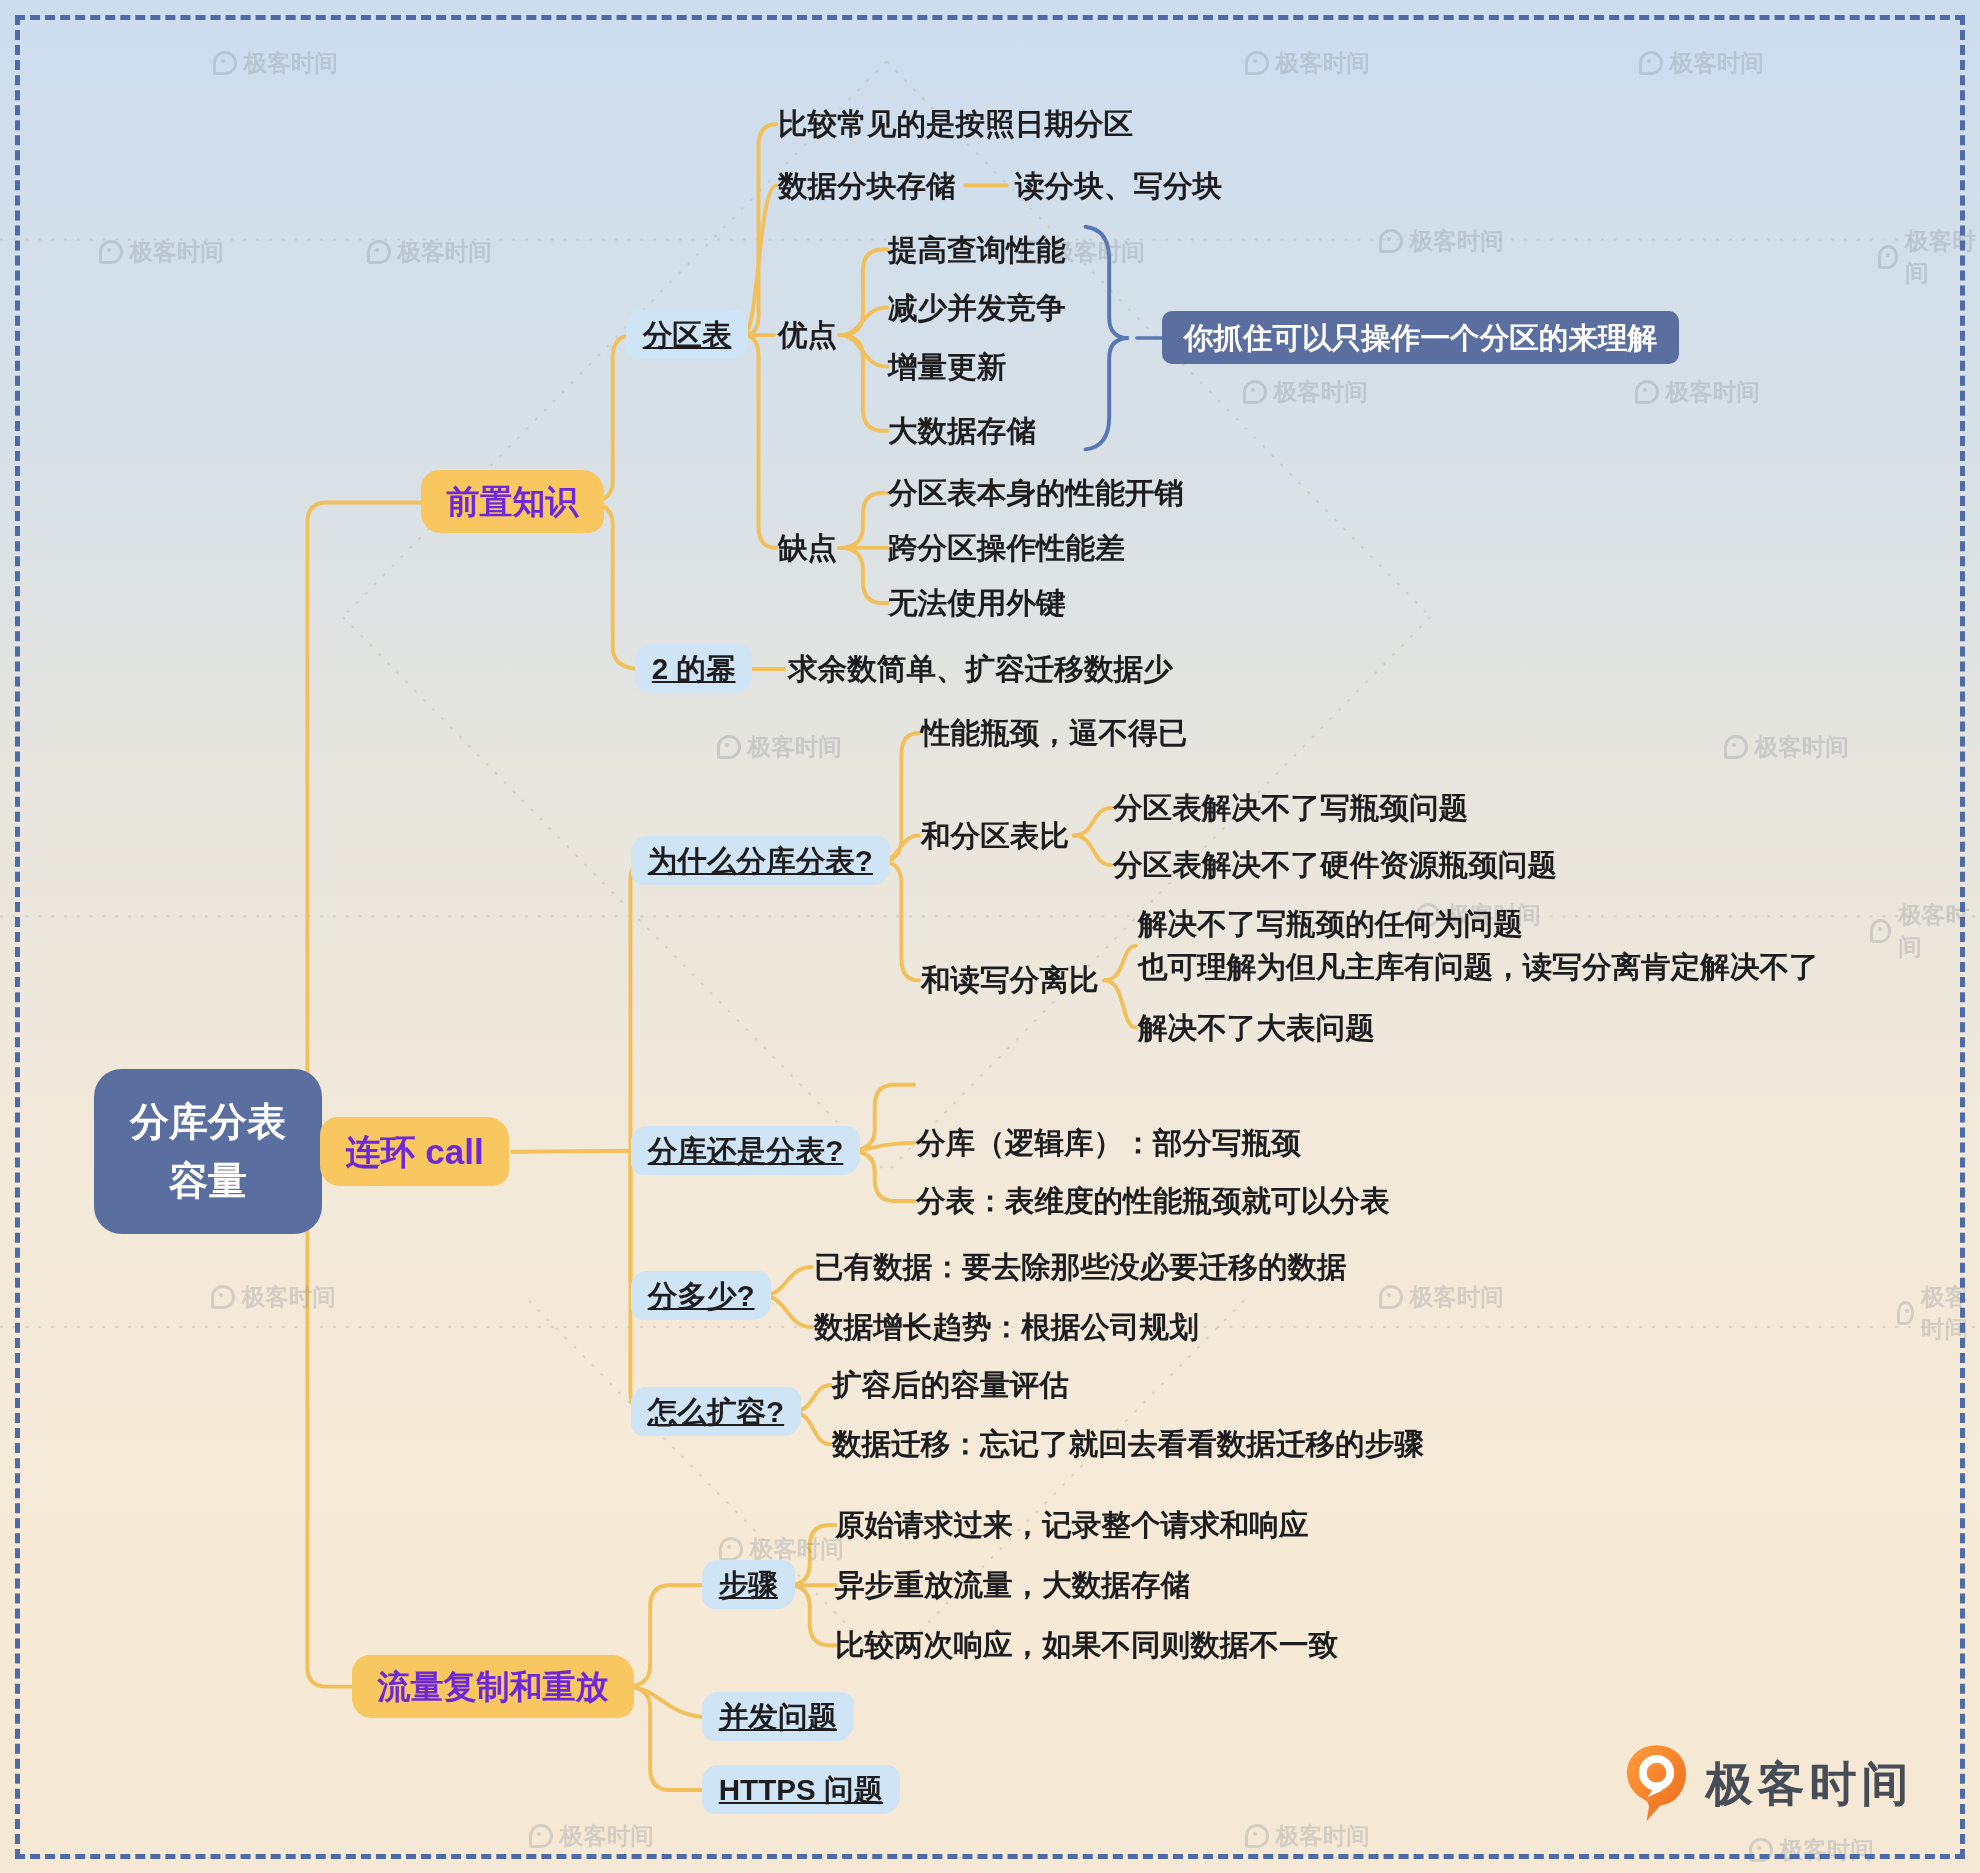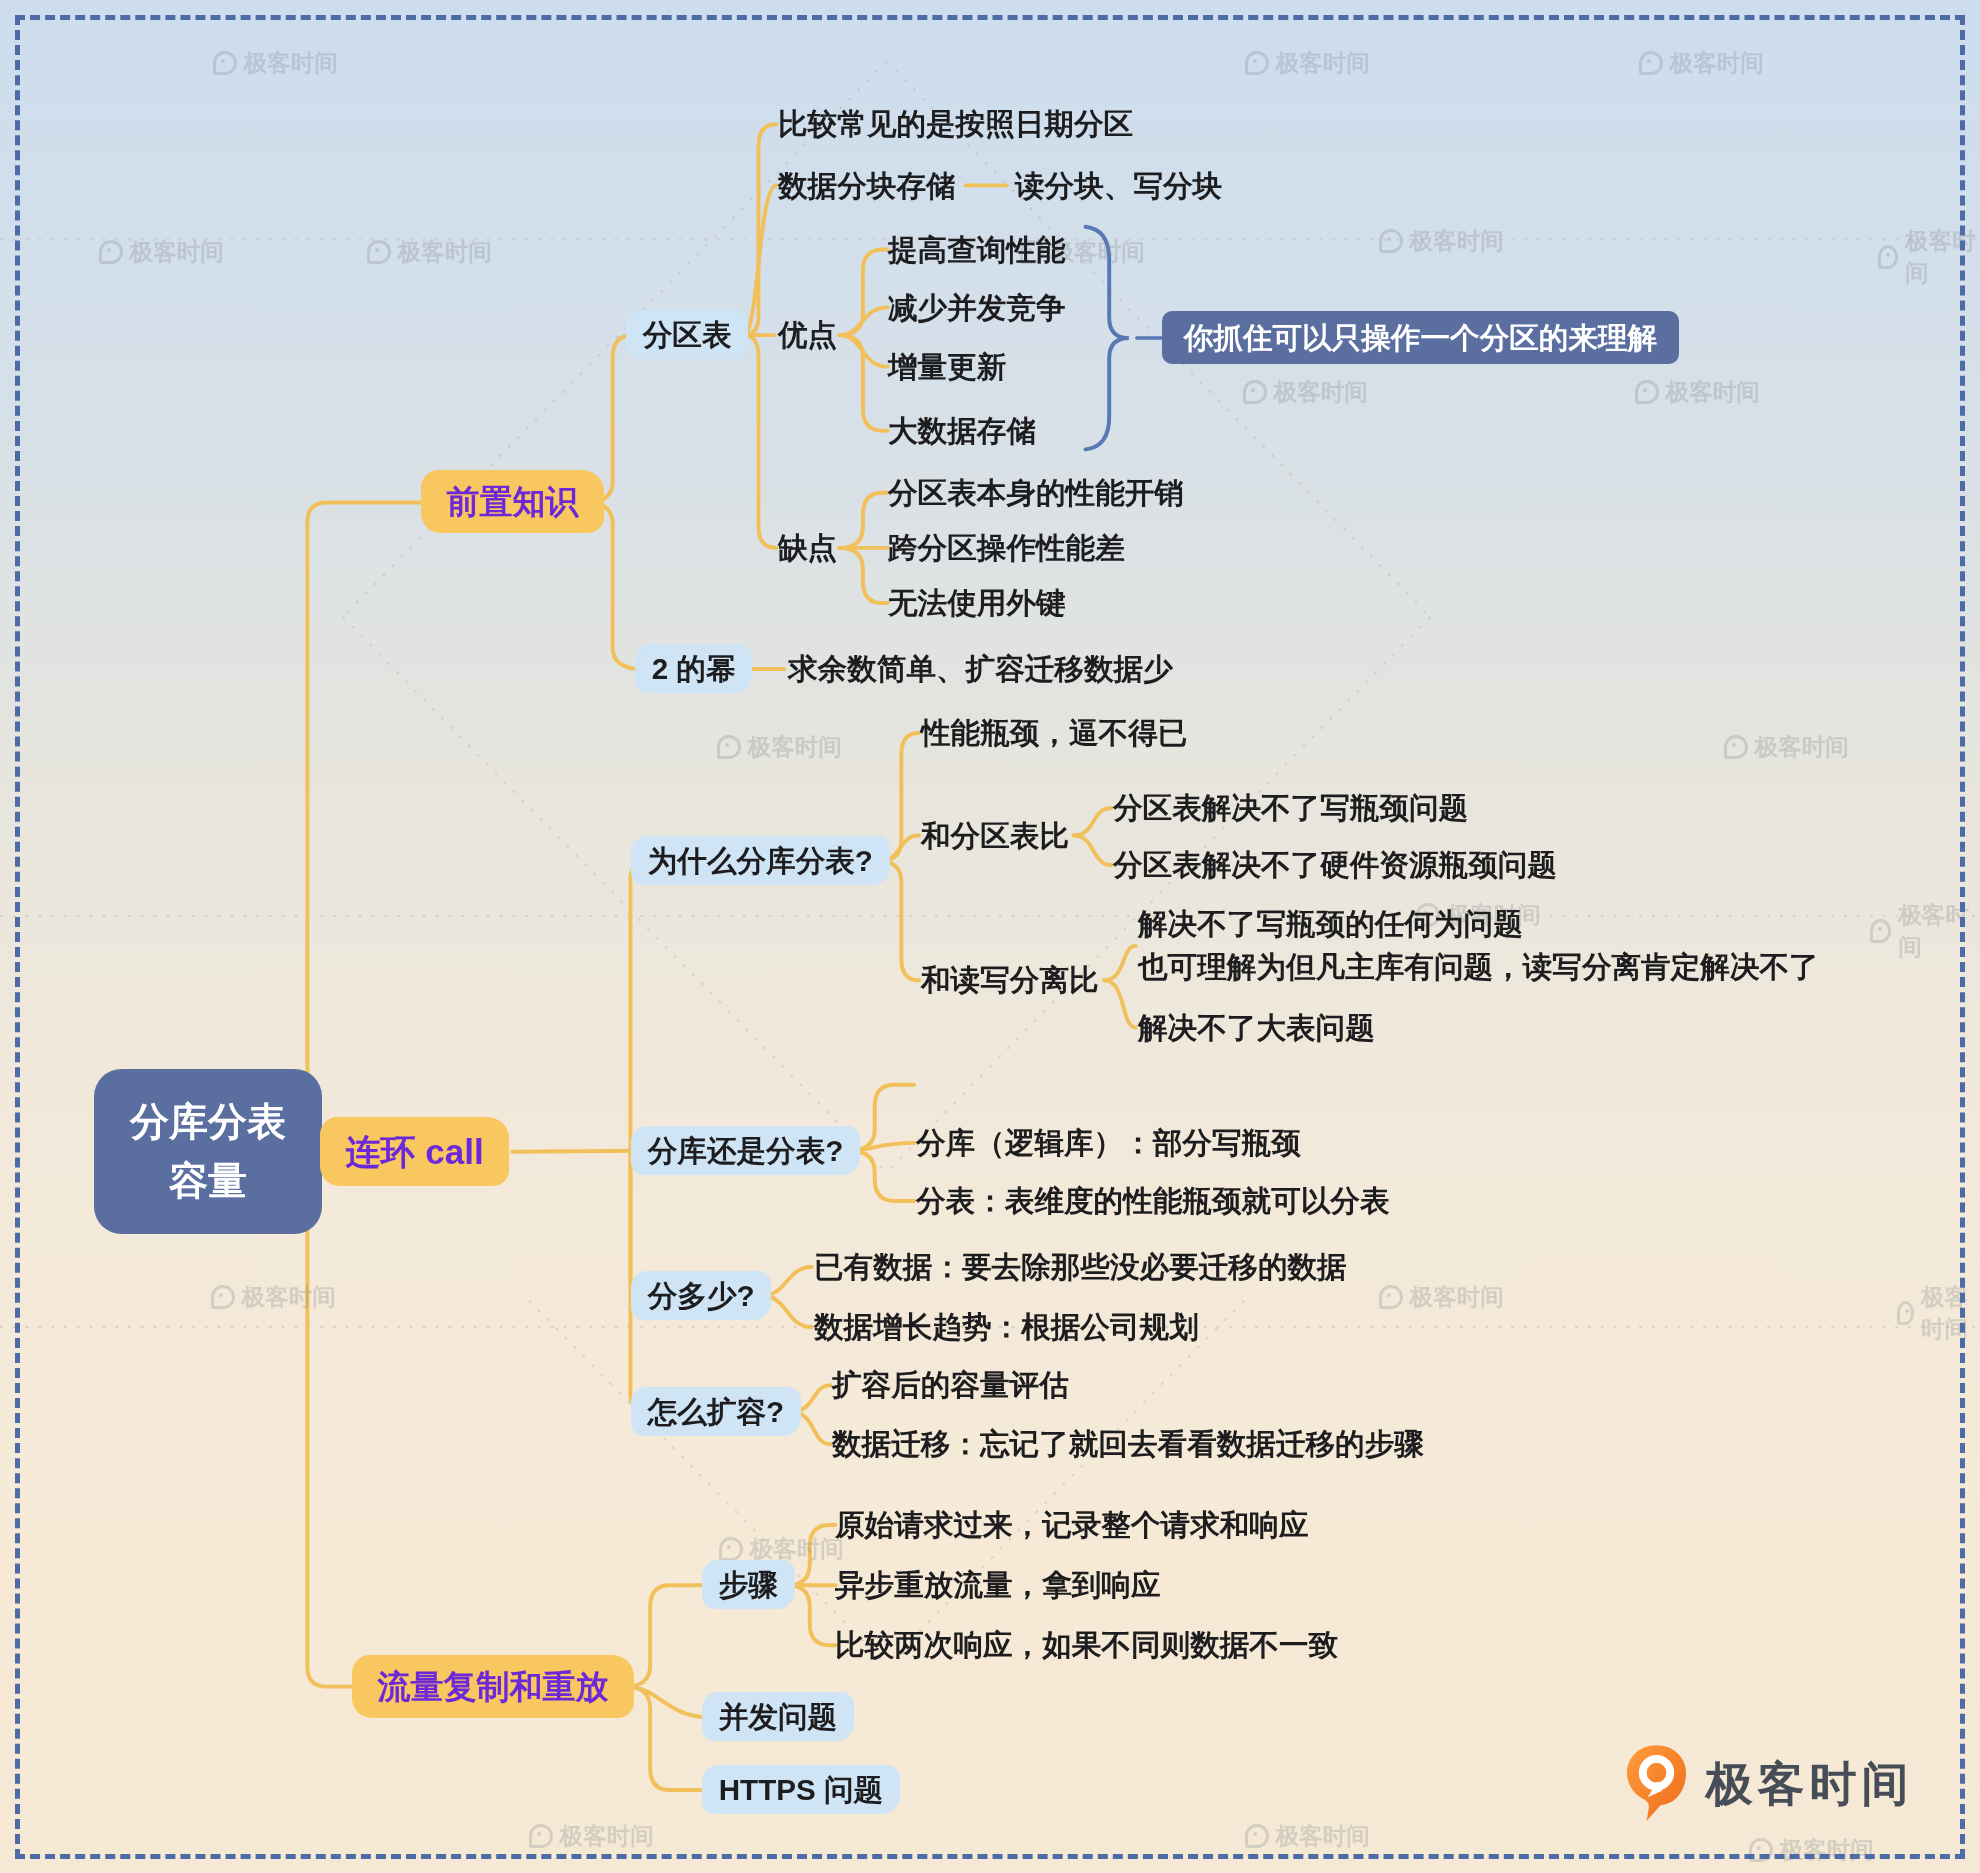--- a/index.html
+++ b/index.html
@@ -6,21 +6,21 @@
   .stage{
     position:relative;width:1980px;height:1874px;overflow:hidden;
     background:linear-gradient(180deg,#cdddee 0%,#d6e0e8 22%,#e7e5dd 42%,#f3e9da 62%,#f6ead7 82%,#f5e9d5 100%);
     font-family:"Liberation Sans","DejaVu Sans",sans-serif;
   }
   .frame{position:absolute;inset:14.8px;border:5.9px dashed #4d6ba7;pointer-events:none;}
   svg.links{position:absolute;left:0;top:0;}
   .node{position:absolute;white-space:nowrap;}
   .leaf,.lbl{font-size:29.6px;font-weight:600;color:#1d1d1f;line-height:41px;}
   .box-blue{background:#cfe4f4;border-radius:15.8px 12.8px 17.7px 12.8px;padding:4.9px 16.7px;
-    font-size:29.6px;font-weight:600;color:#1d1d1f;line-height:39px;}
+    font-size:29.6px;font-weight:600;color:#1d1d1f;line-height:39px;text-decoration:underline;}
   .box-yellow{background:#f8c75f;border-radius:17.7px 21.7px 15.8px 19.7px;padding:9.9px 25.6px;
     font-size:33px;font-weight:700;color:#6d28d9;line-height:43px;}
   .box-yellow.big{font-size:35px;line-height:45px;padding:11.8px 25.6px;}
   .box-root{width:228px;height:165px;background:#5a6f9f;border-radius:27.6px;color:#fff;
     font-size:39px;font-weight:700;line-height:1.5;display:flex;flex-direction:column;
     align-items:center;justify-content:center;text-align:center;}
   .box-note{background:#5a6f9f;border-radius:9.9px;color:#fff;padding:6.9px 21.7px;
     font-size:29.6px;font-weight:600;line-height:39px;}
   .leaf2{font-size:29.6px;font-weight:600;color:#1d1d1f;line-height:43px;}
   .wm{position:absolute;display:flex;align-items:center;gap:6.9px;color:#82888f;opacity:.28;
@@ -248,21 +248,21 @@
   <div class="node box-blue" style="left:631px;top:1271px;">分多少?</div>
   <div class="node leaf" style="left:814px;top:1246px;">已有数据：要去除那些没必要迁移的数据</div>
   <div class="node leaf" style="left:814px;top:1306px;">数据增长趋势：根据公司规划</div>
 
   <div class="node box-blue" style="left:631px;top:1387px;">怎么扩容?</div>
   <div class="node leaf" style="left:832px;top:1364px;">扩容后的容量评估</div>
   <div class="node leaf" style="left:832px;top:1423px;">数据迁移：忘记了就回去看看数据迁移的步骤</div>
 
   <div class="node box-blue" style="left:702px;top:1560px;">步骤</div>
   <div class="node leaf" style="left:835px;top:1504px;">原始请求过来，记录整个请求和响应</div>
-  <div class="node leaf" style="left:835px;top:1564px;">异步重放流量，拿到响应</div>
+  <div class="node leaf" style="left:835px;top:1564px;">异步重放流量，大数据存储</div>
   <div class="node leaf" style="left:835px;top:1624px;">比较两次响应，如果不同则数据不一致</div>
   <div class="node box-blue" style="left:702px;top:1692px;">并发问题</div>
   <div class="node box-blue" style="left:702px;top:1765px;">HTTPS 问题</div>
 
   <div class="logo">
     <svg width="63" height="81" viewBox="0 0 64 82">
       <defs>
         <linearGradient id="lg" x1="0" y1="0" x2="1" y2="1">
           <stop offset="0" stop-color="#ff9d3b"></stop>
             <stop offset="1" stop-color="#ee6a1c"></stop>

